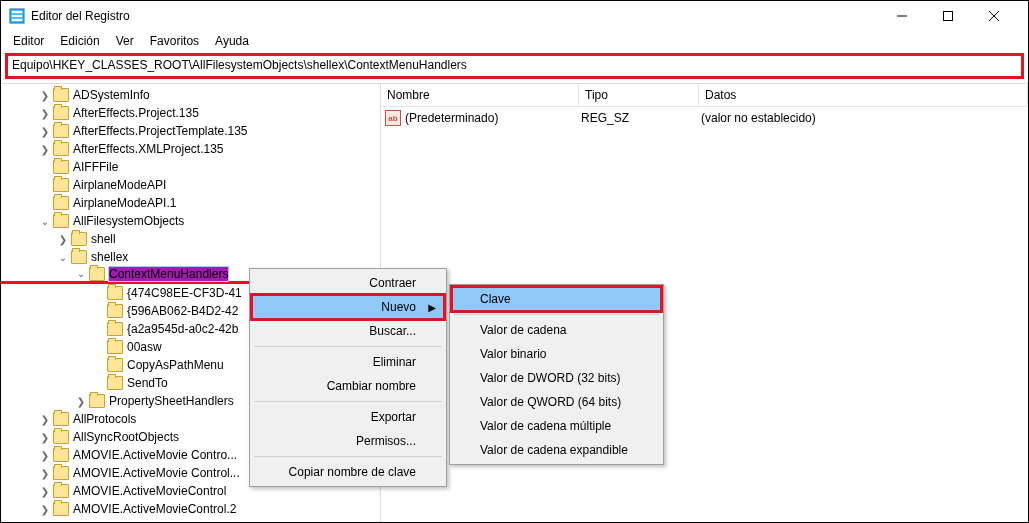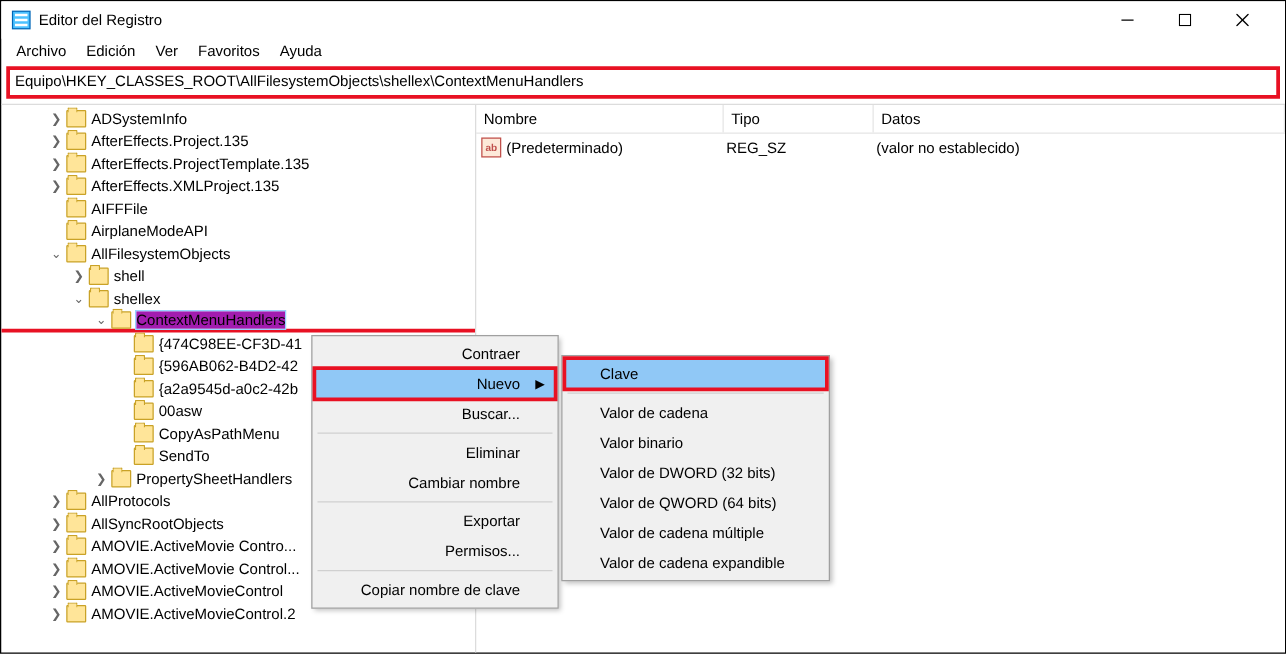--- a/index.html
+++ b/index.html
@@ -67,21 +67,21 @@
     <div class="win-btn">
         <svg width="10" height="10">
           <line x1="0" y1="0" x2="10" y2="10" stroke="#000"></line>
           <line x1="10" y1="0" x2="0" y2="10" stroke="#000"></line>
         </svg>
       </div>
   </div>
 </div>
 
 <div class="menubar">
-  <span>Archivo</span>
+  <span>Editor</span>
   <span>Edición</span>
   <span>Ver</span>
   <span>Favoritos</span>
   <span>Ayuda</span>
 </div>
 
 <div class="addr-wrap">
   <div class="addr">
       <span>Equipo\HKEY_CLASSES_ROOT\AllFilesystemObjects\shellex\ContextMenuHandlers</span>
     </div>
@@ -111,20 +111,25 @@
       </div>
     <div class="node d0">
         <span class="exp">&nbsp;</span>
         <span class="folder"></span>
         <span>AIFFFile</span>
       </div>
     <div class="node d0">
         <span class="exp">&nbsp;</span>
         <span class="folder"></span>
         <span>AirplaneModeAPI</span>
+      </div>
+    <div class="node d0">
+        <span class="exp">&nbsp;</span>
+        <span class="folder"></span>
+        <span>AirplaneModeAPI.1</span>
       </div>
     <div class="node d0">
         <span class="exp">⌄</span>
         <span class="folder"></span>
         <span>AllFilesystemObjects</span>
       </div>
     <div class="node d1">
         <span class="exp">❯</span>
         <span class="folder"></span>
         <span>shell</span>

